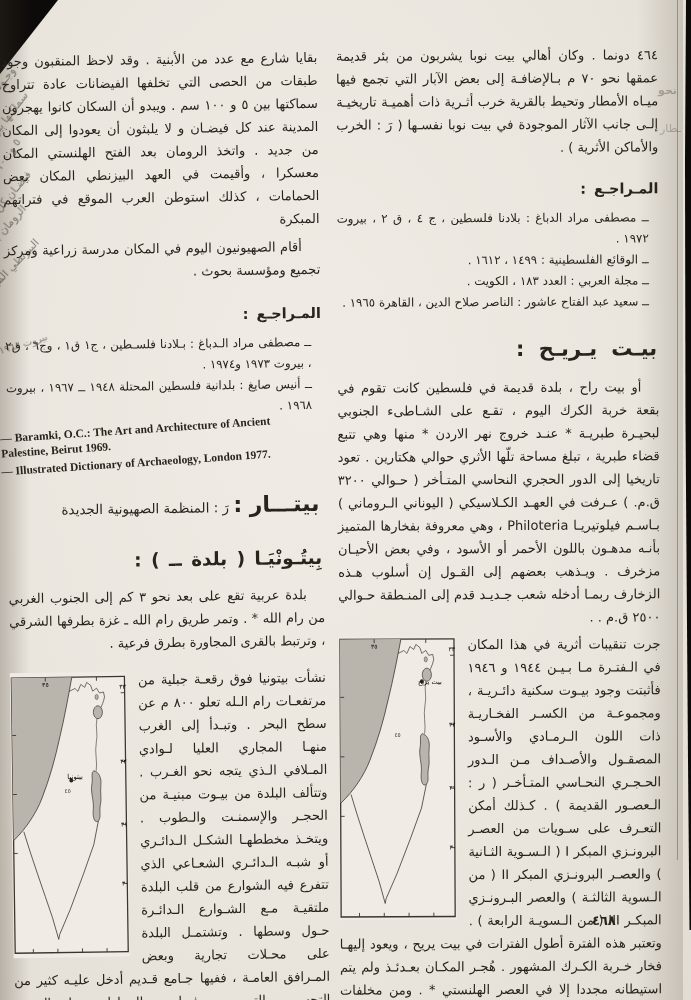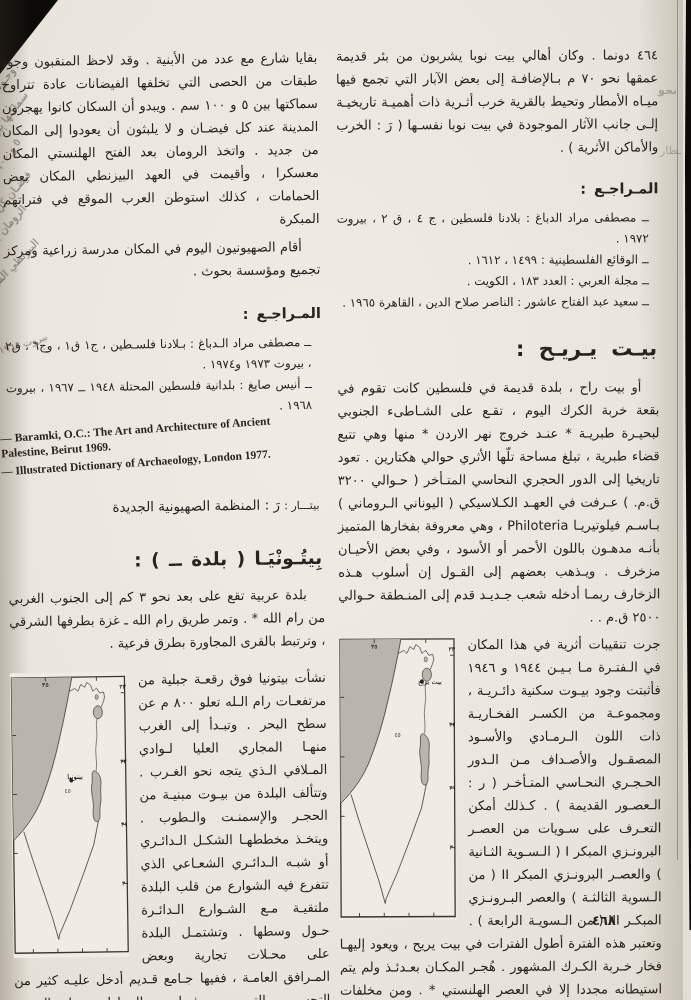--- a/index.html
+++ b/index.html
@@ -24,21 +24,21 @@
   .col-left{left:8px;top:48px;width:316px;transform:rotate(-.8deg);}
   .col-right{left:338px;top:44px;width:322px;transform:rotate(-.25deg);}
   .body{font-size:13px;line-height:23px;margin:0;text-align:justify;}
   .indent{text-indent:18px;}
   .refs-head{font-size:14.5px;font-weight:bold;margin:0 0 11px 0;letter-spacing:1px;word-spacing:3px;}
   .refs{margin:0 0 26px 0;padding-right:10px;}
   .ref{font-size:11.8px;line-height:21px;}
   .ref.latin{direction:ltr;text-align:left;font-family:"Liberation Serif",serif;
     font-size:11.5px;font-weight:bold;line-height:15px;margin:3px 0 3px -6px;transform:rotate(-3deg);}
   .entry-line{font-size:13.5px;line-height:22px;margin:0 4px 30px 0;}
-  .entry-term{font-weight:normal;font-size:11px;letter-spacing:.5px;}
+  .entry-term{font-weight:bold;font-size:22px;letter-spacing:.5px;}
   .headword{font-size:21px;font-weight:bold;margin:0 2px 15px 0;word-spacing:7px;letter-spacing:.5px;}
   .headword.small{font-size:18.5px;word-spacing:3px;}
   .sp-refs{margin-bottom:24px;}
   .map{float:left;margin:3px 12px 6px 0;background:#f0ece5;}
   .flow{overflow:visible;}
   .pgnum{position:absolute;left:592px;top:913px;font-size:13px;font-weight:bold;direction:rtl;}
   .mt1{margin-bottom:24px;} .mt2{margin-bottom:22px;} .mt3{margin-bottom:5px;}
   .mt4{margin-bottom:14px;} .mt5{margin-bottom:2px;}
   svg text{font-family:"DejaVu Sans",sans-serif;}
 </style>
@@ -56,21 +56,21 @@
   </svg>
 
   <span class="frag" style="left:-8px;top:72px;transform:rotate(-50deg);">وجـود</span>
   <span class="frag" style="left:-18px;top:108px;transform:rotate(-52deg);">سماكتها بين</span>
   <span class="frag" style="left:-10px;top:148px;transform:rotate(-55deg);">٥ و ١٠٠</span>
   <span class="frag" style="left:-12px;top:185px;transform:rotate(-50deg);">فيضـان كل</span>
   <span class="frag" style="left:-20px;top:220px;transform:rotate(-48deg);">الرومان بعد</span>
   <span class="frag" style="left:-24px;top:260px;transform:rotate(-46deg);">البيزنطي المبكر</span>
   <span class="frag" style="left:-2px;top:338px;transform:rotate(-17deg);font-size:10px;">بيروت ١٩٦٨</span>
   <span class="frag" style="left:658px;top:84px;opacity:.55;font-weight:bold;">نحو</span>
-  <span class="frag" style="left:660px;top:144px;opacity:.5;">ـطار</span>
+  <span class="frag" style="left:660px;top:122px;opacity:.5;">ـطار</span>
 
   <svg width="0" height="0" style="position:absolute">
     <defs>
       <g id="map-base">
         <rect x="1.5" y="1.5" width="115" height="280" fill="none" stroke="#3a352d" stroke-width="1.3"></rect>
         <path d="M1.5,1.5 L63,1.5 C59,22 55,42 50,62 C45,84 39,104 31,124 C25,139 15,154 1.5,167 Z" fill="#b9b5ad" stroke="none"></path>
         <path d="M63,1.5 C59,22 55,42 50,62 C45,84 39,104 31,124 C25,139 15,154 1.5,167" fill="none" stroke="#3a352d" stroke-width=".8"></path>
         <path d="M60,16 L66,13 L69,16 L72,9 L76,12 L78,7 L82,10 L84,16 L88,13 L91,18 L95,17 L96,22 C95,27 93,31 92,33" fill="none" stroke="#3a352d" stroke-width=".7"></path>
         <ellipse cx="88" cy="22" rx="1.6" ry="2.6" fill="#b9b5ad" stroke="#3a352d" stroke-width=".5"></ellipse>
         <ellipse cx="89" cy="37.5" rx="4.6" ry="6.6" fill="#b9b5ad" stroke="#3a352d" stroke-width=".7"></ellipse>

